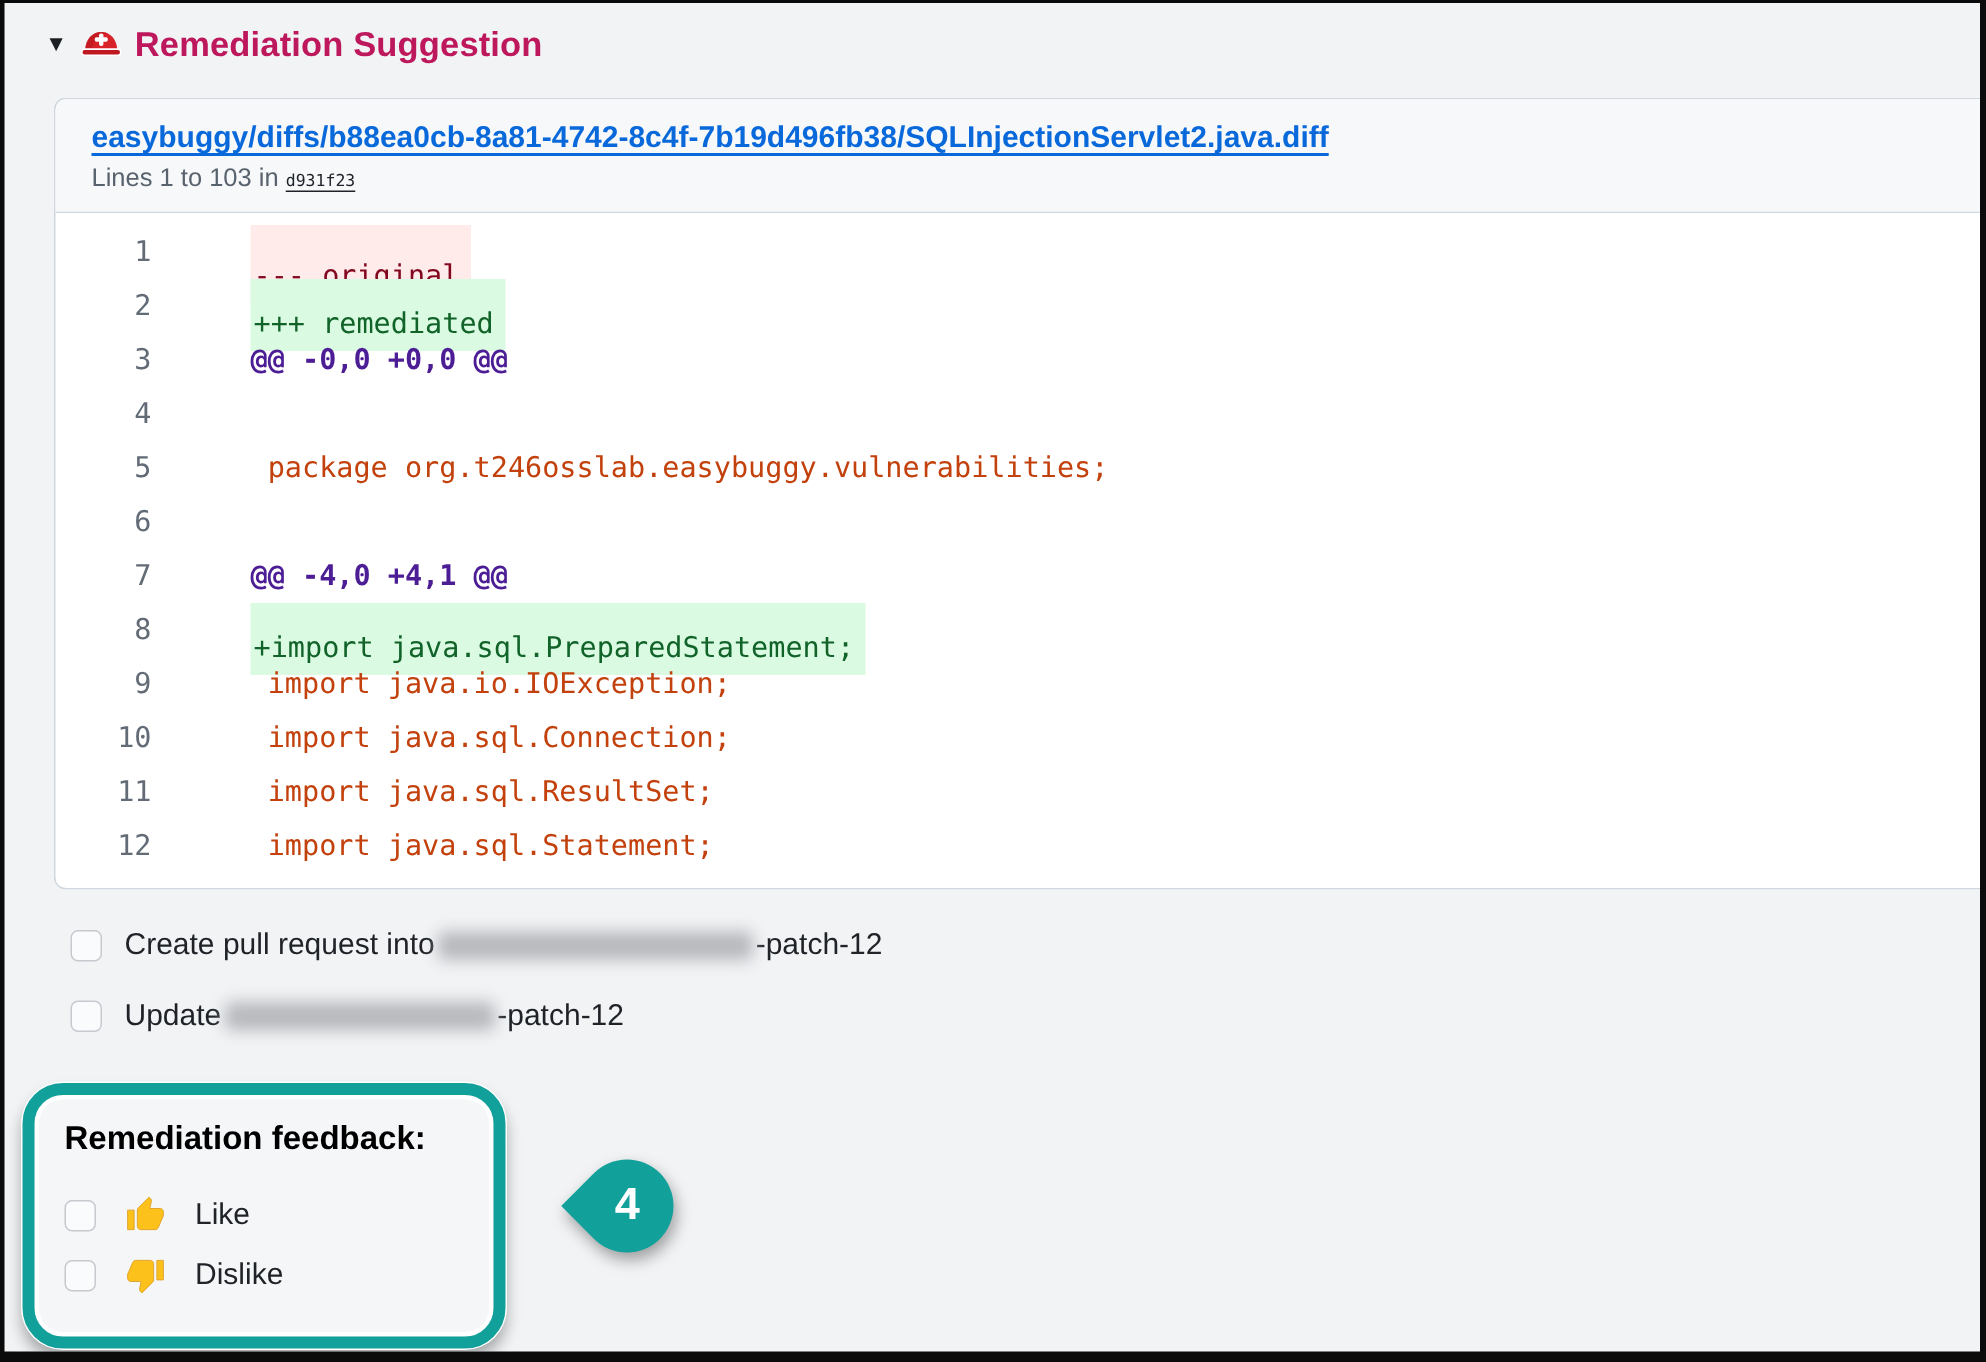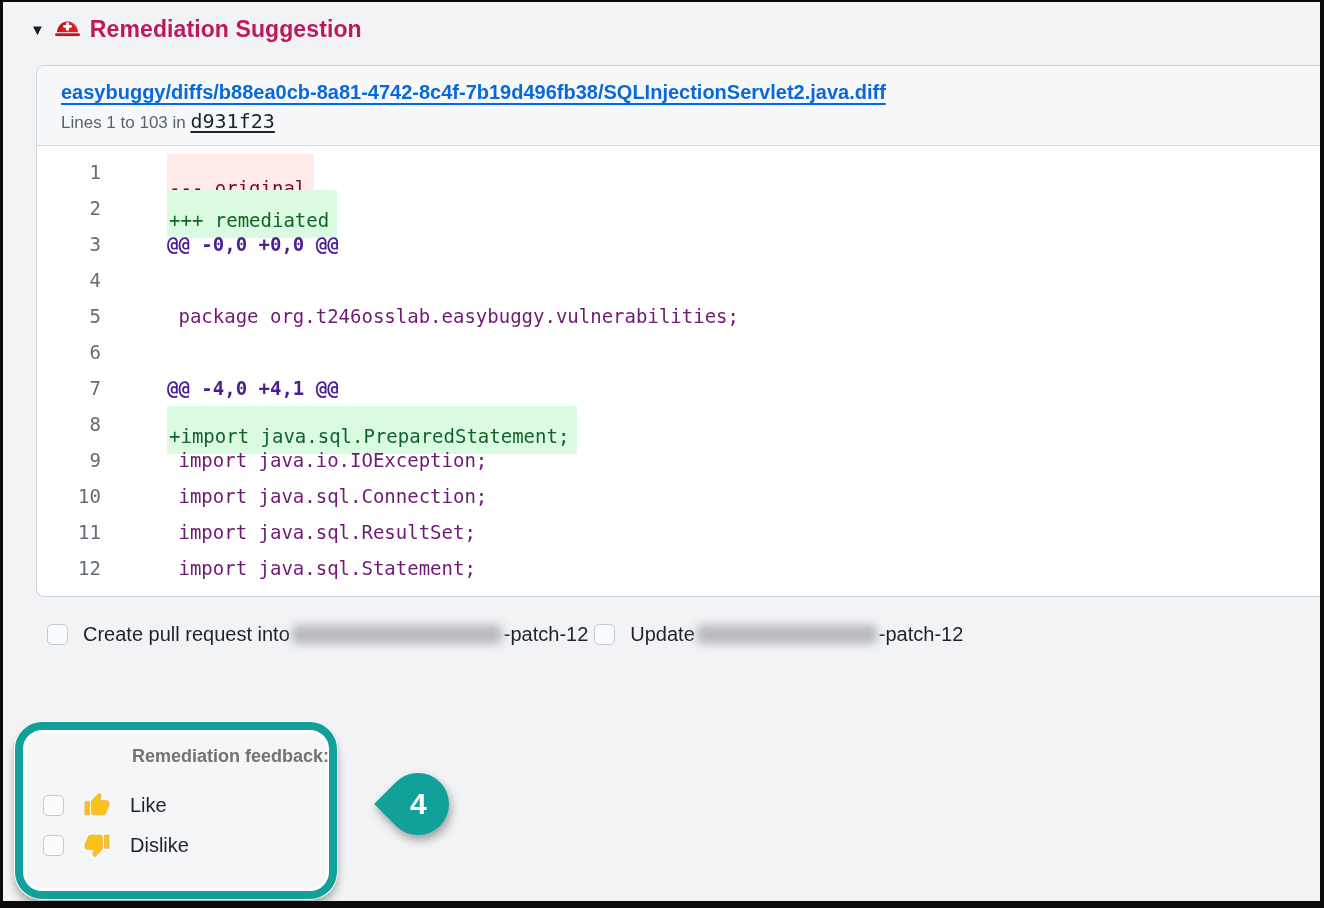--- a/index.html
+++ b/index.html
@@ -45,37 +45,37 @@
     padding: 15px 20px 12px 24px;
   }
   .file-link {
     font-size: 20px; font-weight: bold; color: #0969da;
     text-decoration: underline; text-underline-offset: 4px;
     cursor: pointer; display: inline-block;
   }
   .range-line { margin-top: 5px; font-size: 17px; color: #59636e; }
   .commit-sha {
     font-family: "DejaVu Sans Mono", monospace;
-    font-size: 20px; color: #1f2328;
+    font-size: 11px; color: #1f2328;
     text-decoration: underline; text-underline-offset: 3px;
     cursor: pointer;
   }
 
   
   .code { padding: 8px 0 10px 0; font-family: "DejaVu Sans Mono", monospace; font-size: 19px; }
   .code-row { display: flex; height: 36px; line-height: 36px; white-space: pre; }
   .ln { width: 64px; text-align: right; color: #636c76; flex: none; user-select: none; }
   .ct { margin-left: 66px; }
-  .txt { display: inline-block; padding: 0 6px 0 0; color: #701a75; }
+  .txt { display: inline-block; padding: 0 6px 0 0; color: #c2410c; }
   .t-removed .txt { color: #82071e; background: #ffebe9; padding: 16px 8px 0 2px; }
   .t-added   .txt { color: #116329; background: #dafbe1; padding: 12px 8px 0 2px; }
   .t-hunk    .txt { color: #4c1d95; font-weight: bold; }
 
   
-  .actions { margin: 26px 0 0 44px; display: flex; flex-direction: row; gap: 6px; }
+  .actions { margin: 26px 0 0 44px; display: flex; flex-direction: column; gap: 24px; }
   .action-row { display: flex; align-items: center; gap: 15px; cursor: pointer; }
   .checkbox {
     width: 21px; height: 21px; flex: none;
     background: #fafbfc;
     border: 1.5px solid #c6cacf;
     border-radius: 5px;
     display: inline-block;
   }
   .action-label { font-size: 20px; color: #1f2328; display: flex; align-items: center; }
   .redacted {
@@ -89,21 +89,21 @@
   
   .feedback-box {
     position: absolute; left: 12px; top: 720px;
     width: 322px; height: 177px;
     border: 8px solid #12a09b;
     border-radius: 27px;
     box-shadow: inset 0 0 0 3px #ffffff, 0 0 0 1px #ffffff, 0 7px 10px rgba(0,0,0,0.33);
     padding: 16px 0 0 20px;
     background: #f4f6f7;
   }
-  .feedback-title { font-size: 18px; font-weight: bold; color: #737373; text-align: right; }
+  .feedback-title { font-size: 22px; font-weight: bold; color: #000000; }
   .feedback-options { margin-top: 25px; display: flex; flex-direction: column; gap: 14px; }
   .feedback-row { display: flex; align-items: center; gap: 20px; cursor: pointer; }
   .thumb { width: 26px; height: 26px; flex: none; }
   .feedback-label { font-size: 20px; color: #1f2328; }
 
   
   .balloon {
     position: absolute; left: 384px; top: 771px;
     width: 64px; height: 64px;
     filter: drop-shadow(2px 5px 5px rgba(0,0,0,0.35));

